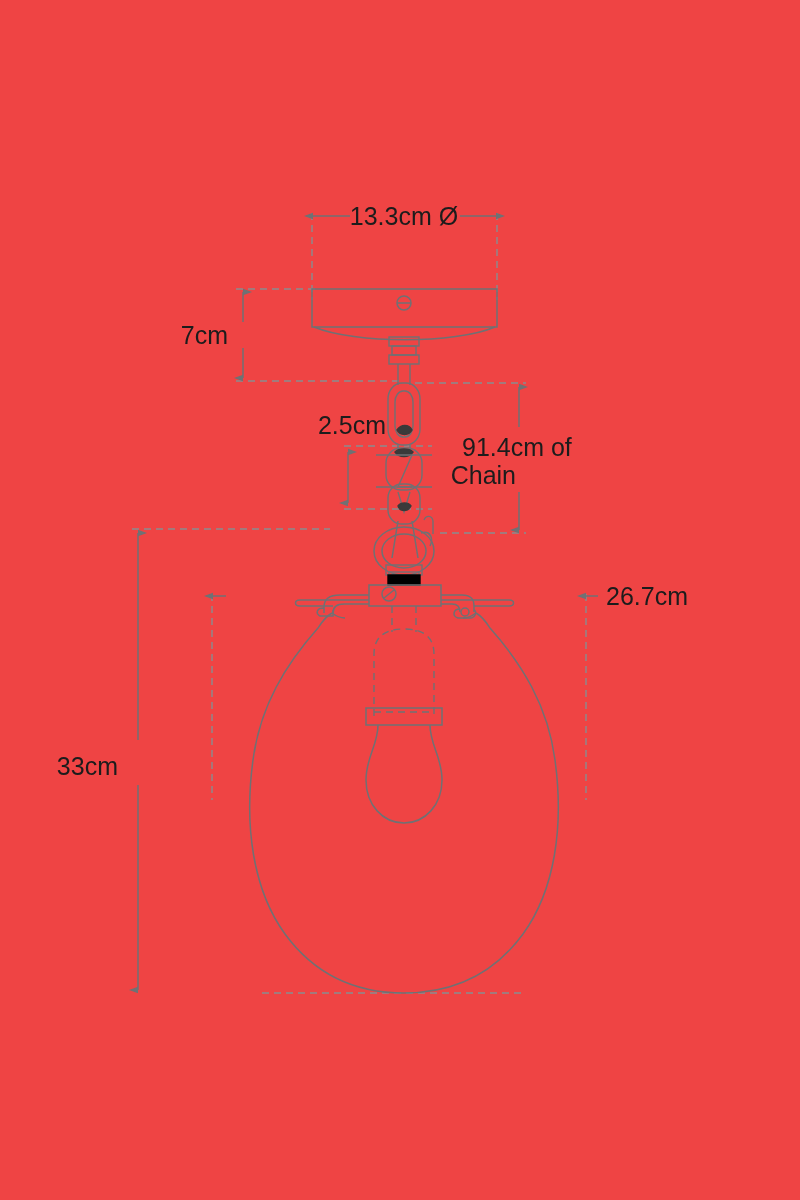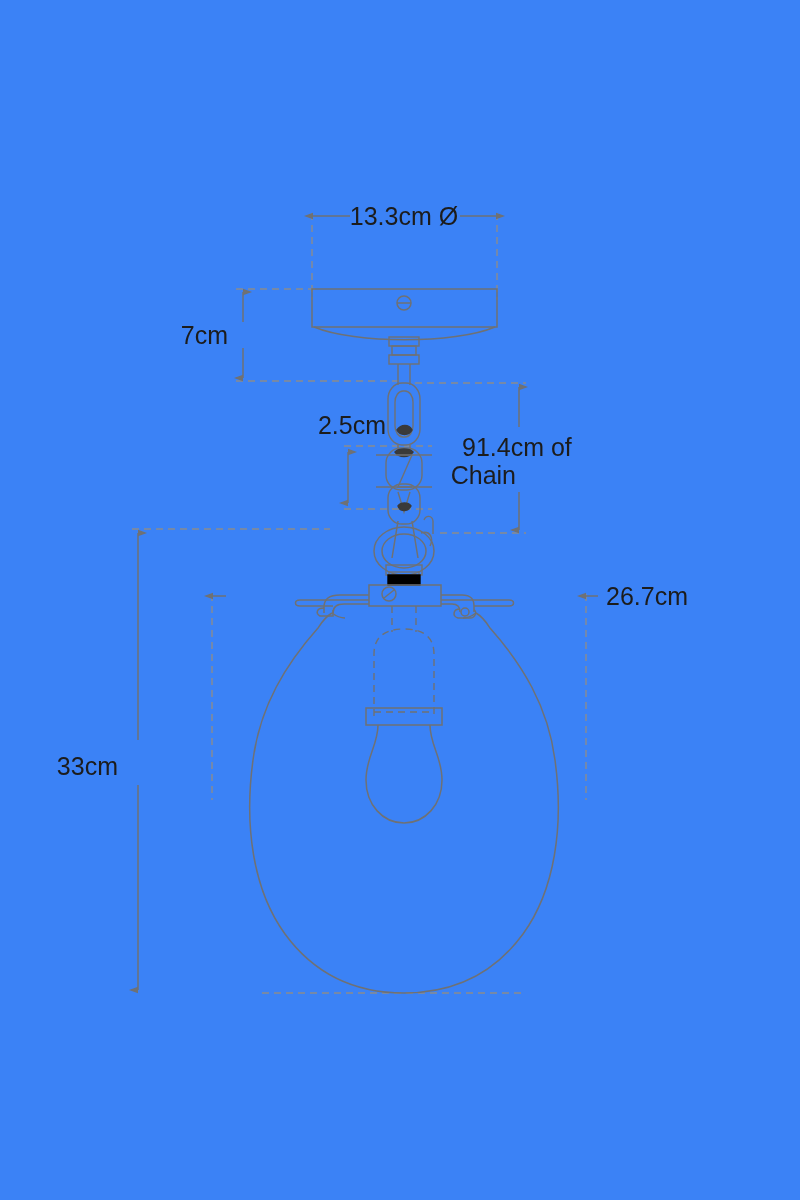--- a/index.html
+++ b/index.html
@@ -11,21 +11,21 @@
   body {
     width: 800px;
     height: 1200px;
     font-family: "Liberation Sans", sans-serif;
     overflow: hidden;
   }
   #drawing-root {
     position: relative;
     width: 800px;
     height: 1200px;
-    background: #3b82f6;
+    background: #ef4444;
   }
   svg#tech-drawing {
     position: absolute;
     top: 0;
     left: 0;
     width: 800px;
     height: 1200px;
     display: block;
   }
   .dim-text {

